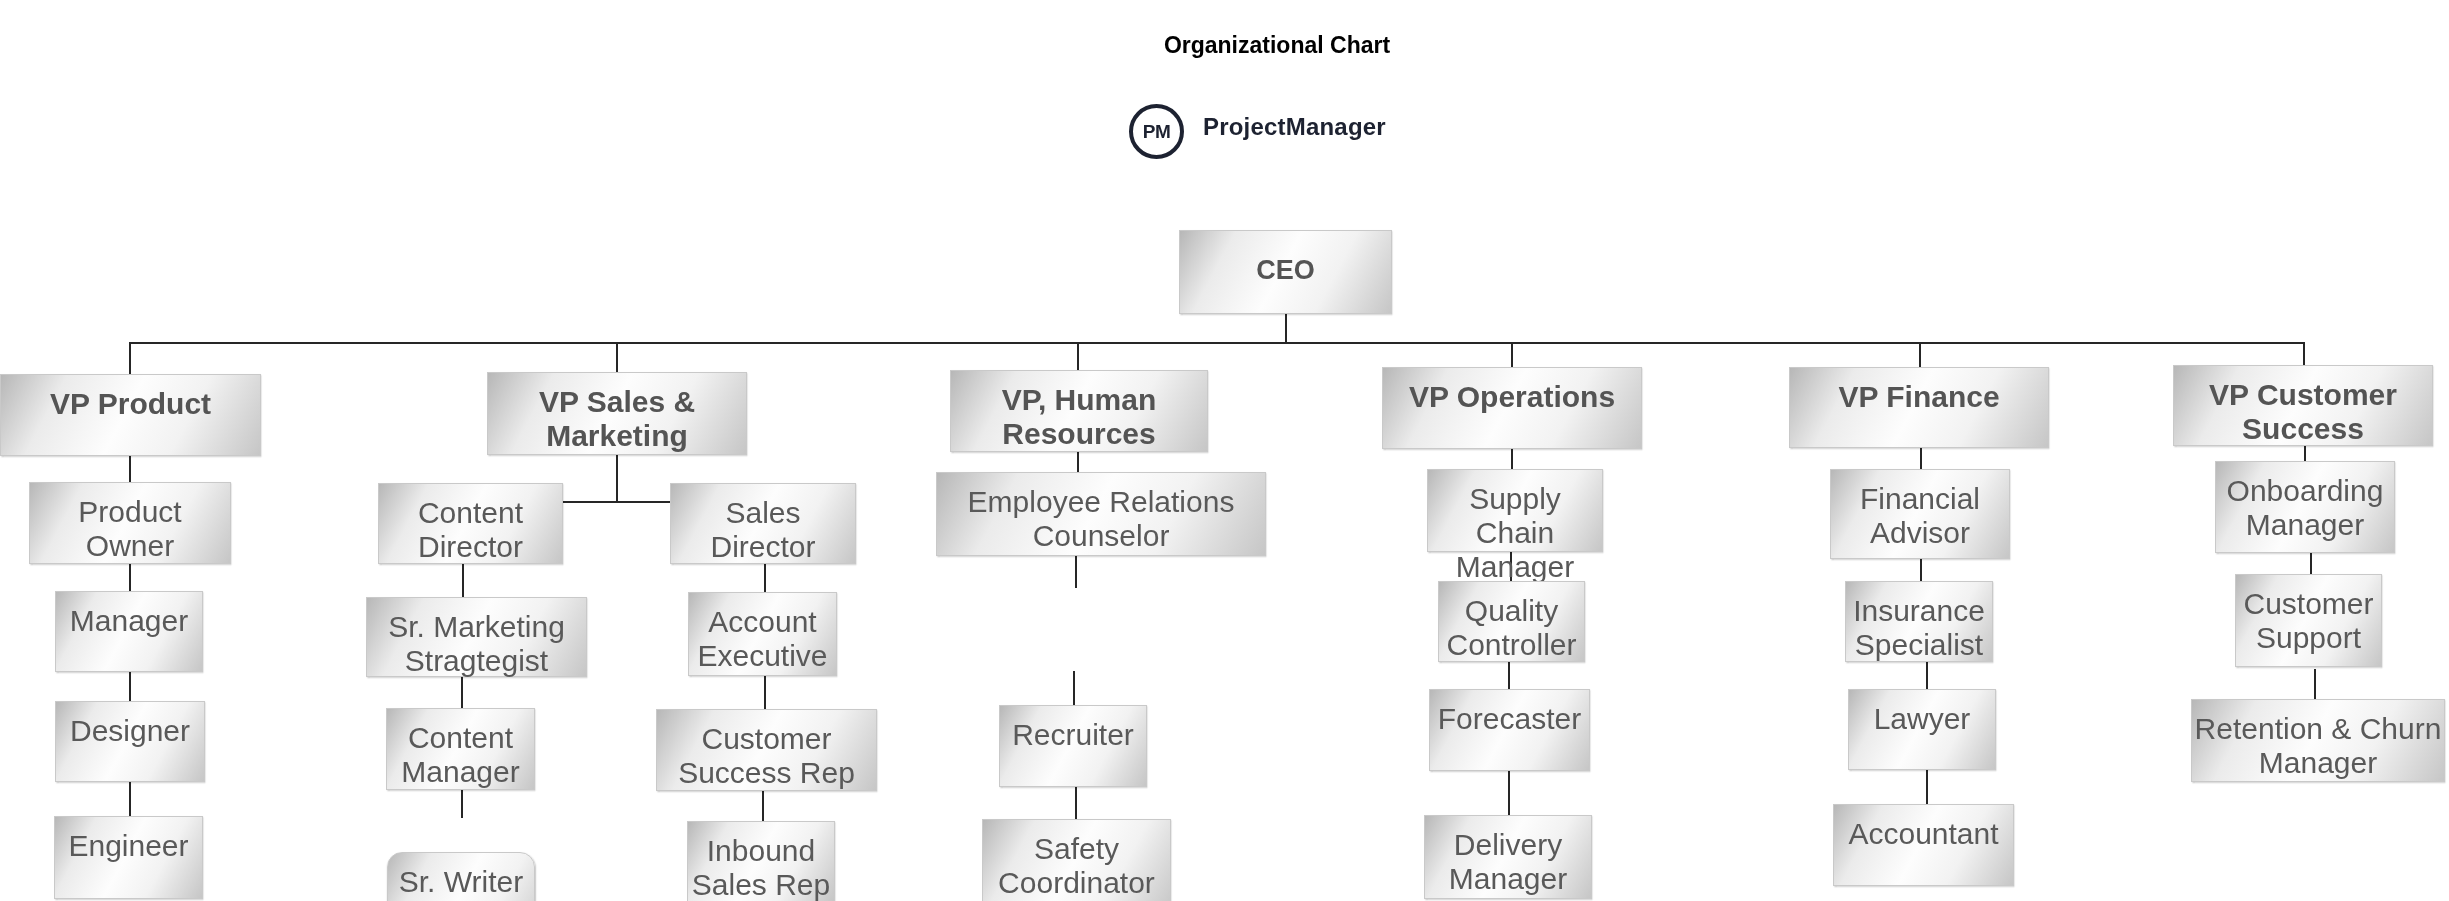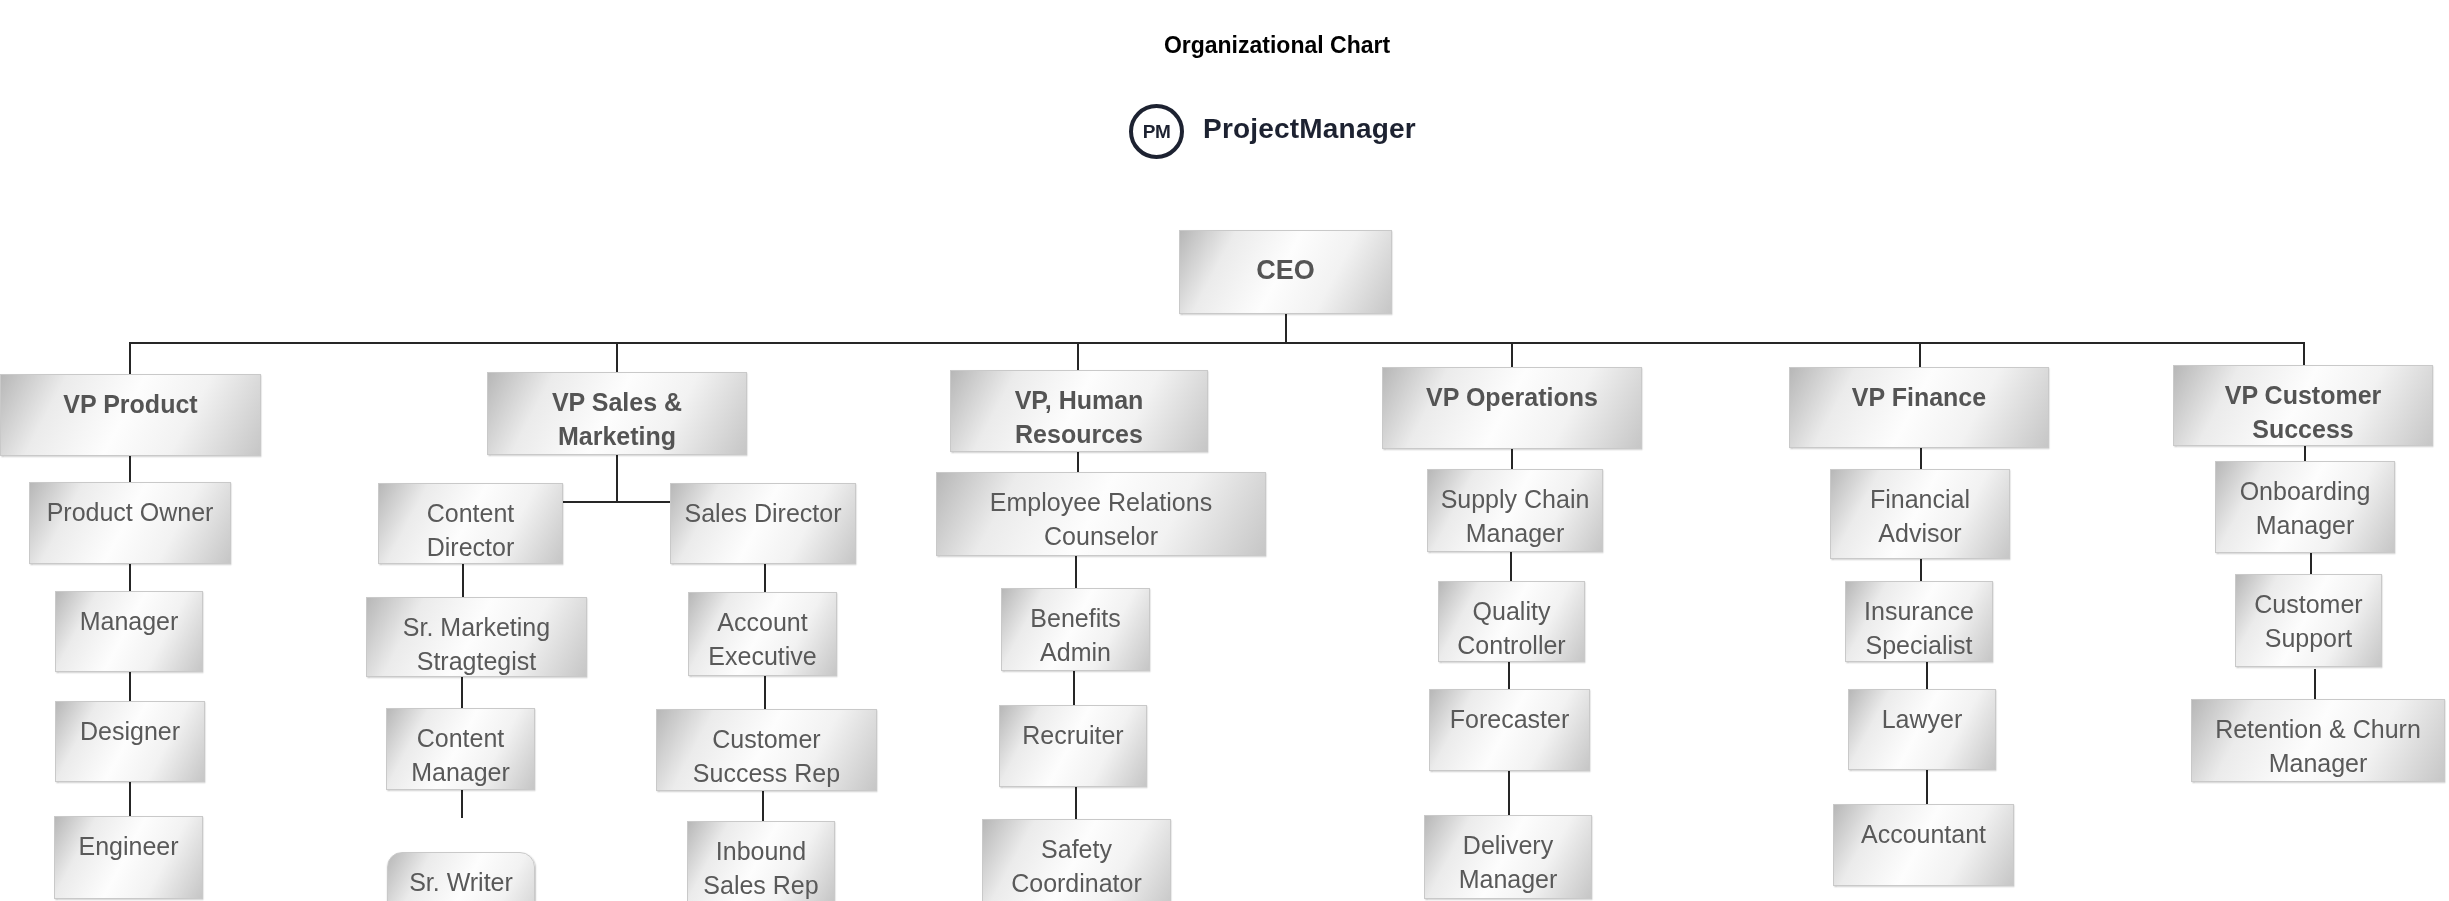--- a/index.html
+++ b/index.html
@@ -1,21 +1,21 @@
 <!DOCTYPE html>
 <html><head>
 <meta charset="utf-8">
 <style>
   html,body{margin:0;padding:0;background:#ffffff;}
   body{width:2449px;height:901px;position:relative;font-family:"Liberation Sans","DejaVu Sans",sans-serif;}
   .canvas{position:absolute;left:0;top:0;width:2449px;height:901px;background:#ffffff;overflow:hidden;margin-top:29px;}
   .chart-title{position:absolute;left:1027px;top:3px;width:500px;text-align:center;font-size:23px;font-weight:bold;color:#000000;}
   .logo-badge{position:absolute;left:1129px;top:75px;width:55px;height:55px;box-sizing:border-box;border:4.5px solid #1d2231;border-radius:50%;display:flex;align-items:center;justify-content:center;font-weight:bold;font-size:19px;letter-spacing:-0.5px;color:#1d2231;}
-  .logo-text{position:absolute;left:1203px;top:84px;font-size:28px;font-weight:bold;color:#1d2231;letter-spacing:0.2px;}
-  .node{position:absolute;box-sizing:border-box;background:linear-gradient(118deg,#b7b7b7 0%,#ebebeb 22%,#fdfdfd 48%,#f2f2f2 70%,#c6c6c6 100%);border:1px solid #c9c9c9;color:#595959;font-size:25px;line-height:34px;text-align:center;padding-top:12px;white-space:pre-line;box-shadow:0.5px 1px 1.5px rgba(0,0,0,0.22);}
+  .logo-text{position:absolute;left:1203px;top:84px;font-size:24px;font-weight:bold;color:#1d2231;letter-spacing:0.2px;}
+  .node{position:absolute;box-sizing:border-box;background:linear-gradient(118deg,#b7b7b7 0%,#ebebeb 22%,#fdfdfd 48%,#f2f2f2 70%,#c6c6c6 100%);border:1px solid #c9c9c9;color:#595959;font-size:30px;line-height:34px;text-align:center;padding-top:12px;white-space:pre-line;box-shadow:0.5px 1px 1.5px rgba(0,0,0,0.22);}
   .node.head{font-weight:bold;color:#545454;}
   .node.ceo{font-size:27px;padding-top:22px;}
   .vline,.hline{position:absolute;background:#262626;}
   .vline{width:1.5px;}
   .hline{height:1.5px;}
 </style>
 </head>
 <body>
 
 <div class="canvas">
@@ -96,22 +96,20 @@
   <div class="node" style="left:670px;top:454px;width:186px;height:81px;">Sales Director</div>
   <div class="node" style="left:688px;top:563px;width:149px;height:84px;">Account
 Executive</div>
   <div class="node" style="left:656px;top:680px;width:221px;height:82px;">Customer
 Success Rep</div>
   <div class="node" style="left:687px;top:792px;width:148px;height:81px;">Inbound
 Sales Rep</div>
 
   <div class="node" style="left:936px;top:443px;width:330px;height:84px;">Employee Relations
 Counselor</div>
-  <div class="node" style="left:1001px;top:559px;width:149px;height:83px;">Benefits
-Admin</div>
   <div class="node" style="left:999px;top:676px;width:148px;height:82px;">Recruiter</div>
   <div class="node" style="left:982px;top:790px;width:189px;height:95px;">Safety
 Coordinator</div>
 
   <div class="node" style="left:1427px;top:440px;width:176px;height:83px;">Supply Chain
 Manager</div>
   <div class="node" style="left:1438px;top:552px;width:147px;height:81px;">Quality
 Controller</div>
   <div class="node" style="left:1429px;top:660px;width:161px;height:82px;">Forecaster</div>
   <div class="node" style="left:1424px;top:786px;width:168px;height:84px;">Delivery

